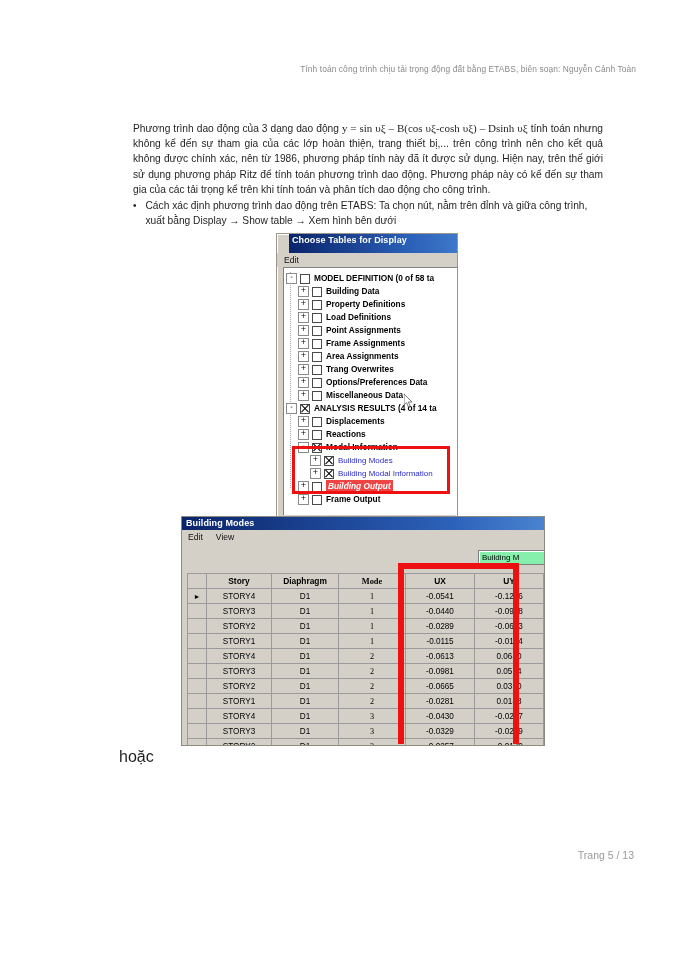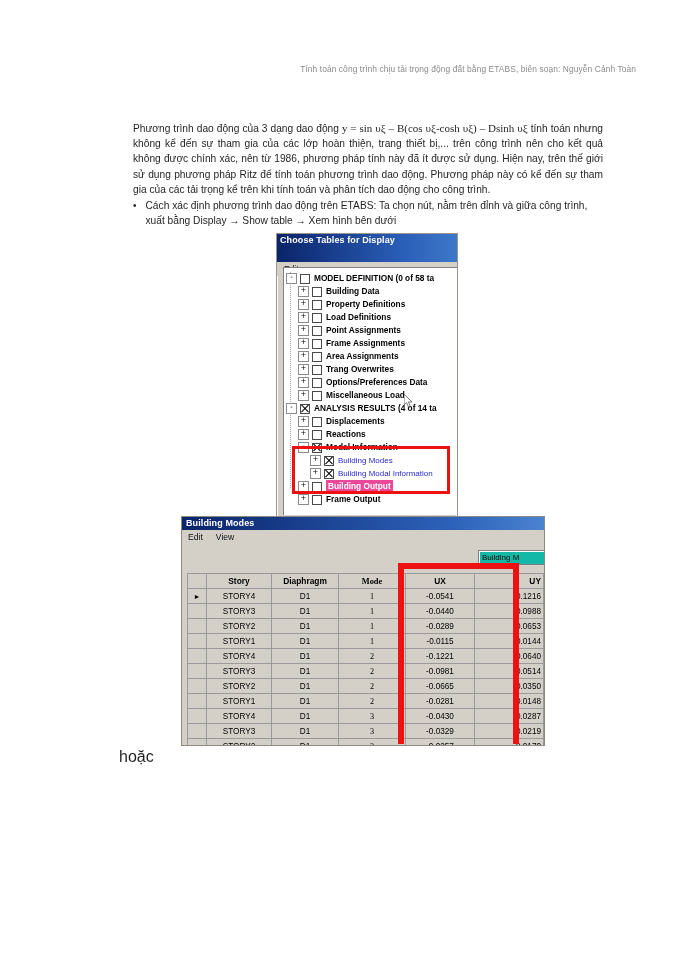--- a/index.html
+++ b/index.html
@@ -102,30 +102,31 @@
     left: 276px;
     top: 233px;
     width: 180px;
     height: 283px;
     background: #d4d0c8;
     border: 1px solid #9a968c;
     box-shadow: 0 0 0 1px #ffffff inset;
     font-family: "Liberation Sans", sans-serif;
   }
   .dialog-titlebar {
-    height: 28px;
+    height: 19px;
     background: linear-gradient(to right, #0a246a 0%, #2a5fb8 70%, #3e78c9 100%);
     color: #ffffff;
     font-size: 9px;
     font-weight: bold;
     line-height: 13px;
     padding-left: 3px;
     letter-spacing: .1px;
     overflow: hidden;
     white-space: nowrap;
+    margin-left: 12px;
   }
   .dialog-menubar {
     height: 14px;
     background: #d4d0c8;
     font-size: 8.6px;
     line-height: 14px;
     padding-left: 7px;
     color: #111;
   }
   .dialog-body {
@@ -187,23 +188,24 @@
     background: #000;
   }
   .node .cbox.checked::before { transform: rotate(45deg); }
   .node .cbox.checked::after  { transform: rotate(-45deg); }
   .node .label { font-weight: bold; color: #000; }
   .node.lvl0 { padding-left: 2px; }
   .node.lvl1 { padding-left: 14px; }
   .node.lvl2 { padding-left: 26px; }
   .node.blue .label { color: #2a2ad0; font-weight: normal; font-size: 8px; }
   .node.selected .label {
-    background: #ec4899;
+    background: #ef4444;
     color: #ffffff;
     padding: 0 2px;
+    font-style: italic;
   }
   .tree-guide {
     position: absolute;
     left: 6px;
     top: 4px;
     bottom: 18px;
     width: 0;
     border-left: 1px dotted #a8a8a8;
   }
 
@@ -261,21 +263,21 @@
   .bm-toolbar {
     position: relative;
     height: 22px;
   }
   .bm-combo {
     position: absolute;
     right: -1px;
     top: 6px;
     width: 62px;
     height: 13px;
-    background: #14b8a6;
+    background: #86efac;
     border: 1px solid #7f7f7f;
     box-shadow: 1px 1px 0 #ffffff inset;
     font-size: 8px;
     line-height: 13px;
     padding-left: 3px;
     color: #000;
     overflow: hidden;
     white-space: nowrap;
   }
 
@@ -309,21 +311,21 @@
   table.grid th {
     font-weight: bold;
     font-size: 8.4px;
     background: #d4d0c8;
   }
   table.grid .col-sel { width: 14px; }
   table.grid .col-story { width: 60px; }
   table.grid .col-diaph { width: 62px; }
   table.grid .col-mode { width: 62px; font-family: Liberation Serif, serif; }
   table.grid .col-ux { width: 64px; }
-  table.grid .col-uy { width: 64px; text-align: right; }
+  table.grid .col-uy { width: 64px; }
   table.grid .col-extra { width: 52px; text-align: left; padding-left: 4px; }
   .rowmarker {
     font-size: 7px;
     line-height: 7px;
   }
 
   #redbox-ux {
     left: 398px;
     top: 568px;
     width: 0px;
@@ -432,21 +434,21 @@
             <span class="label">Trang Overwrites</span>
           </div>
           <div class="node lvl1">
             <span class="expander">+</span>
             <span class="cbox"></span>
             <span class="label">Options/Preferences Data</span>
           </div>
           <div class="node lvl1">
             <span class="expander">+</span>
             <span class="cbox"></span>
-            <span class="label">Miscellaneous Load</span>
+            <span class="label">Miscellaneous Data</span>
           </div>
           <div class="node lvl0">
             <span class="expander">-</span>
             <span class="cbox checked"></span>
             <span class="label">ANALYSIS RESULTS  (4 of 14 ta</span>
           </div>
           <div class="node lvl1">
             <span class="expander">+</span>
             <span class="cbox"></span>
             <span class="label">Displacements</span>
@@ -549,21 +551,21 @@
               <td class="col-mode">1</td>
               <td class="col-ux">-0.0115</td>
               <td class="col-uy">-0.0144</td>
               <td class="col-extra">0</td>
             </tr>
             <tr>
               <td class="col-sel rowmarker"></td>
               <td class="col-story">STORY4</td>
               <td class="col-diaph">D1</td>
               <td class="col-mode">2</td>
-              <td class="col-ux">-0.1221</td>
+              <td class="col-ux">-0.0613</td>
               <td class="col-uy">0.0640</td>
               <td class="col-extra">0</td>
             </tr>
             <tr>
               <td class="col-sel rowmarker"></td>
               <td class="col-story">STORY3</td>
               <td class="col-diaph">D1</td>
               <td class="col-mode">2</td>
               <td class="col-ux">-0.0981</td>
               <td class="col-uy">0.0514</td>
@@ -618,14 +620,15 @@
       </table>
     </div>
   </div>
 
   <div class="red-box" id="redbox-top"></div>
   <div class="red-box" id="redbox-ux"></div>
   <div class="red-box" id="redbox-uy-right"></div>
 
   <div class="hoac">hoặc</div>
 
+  <div class="doc-footer">Trang 5 / 13</div>
 
 </div>
 
 </body></html>

